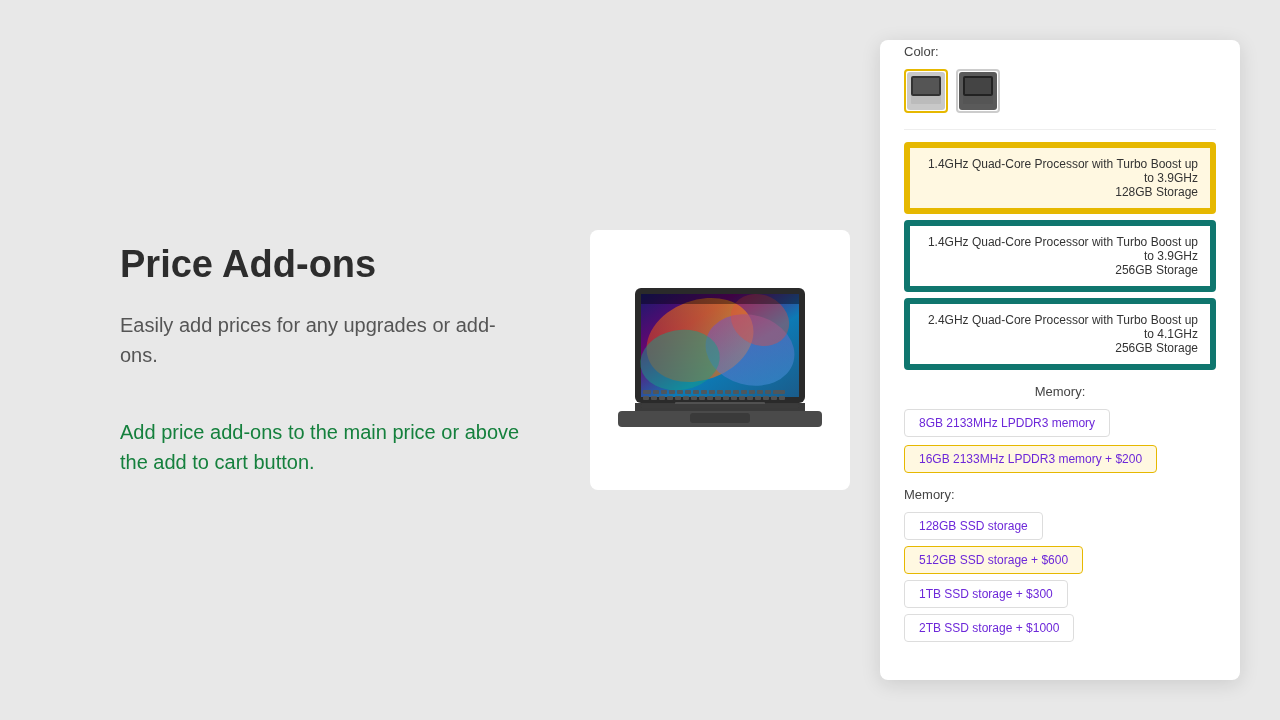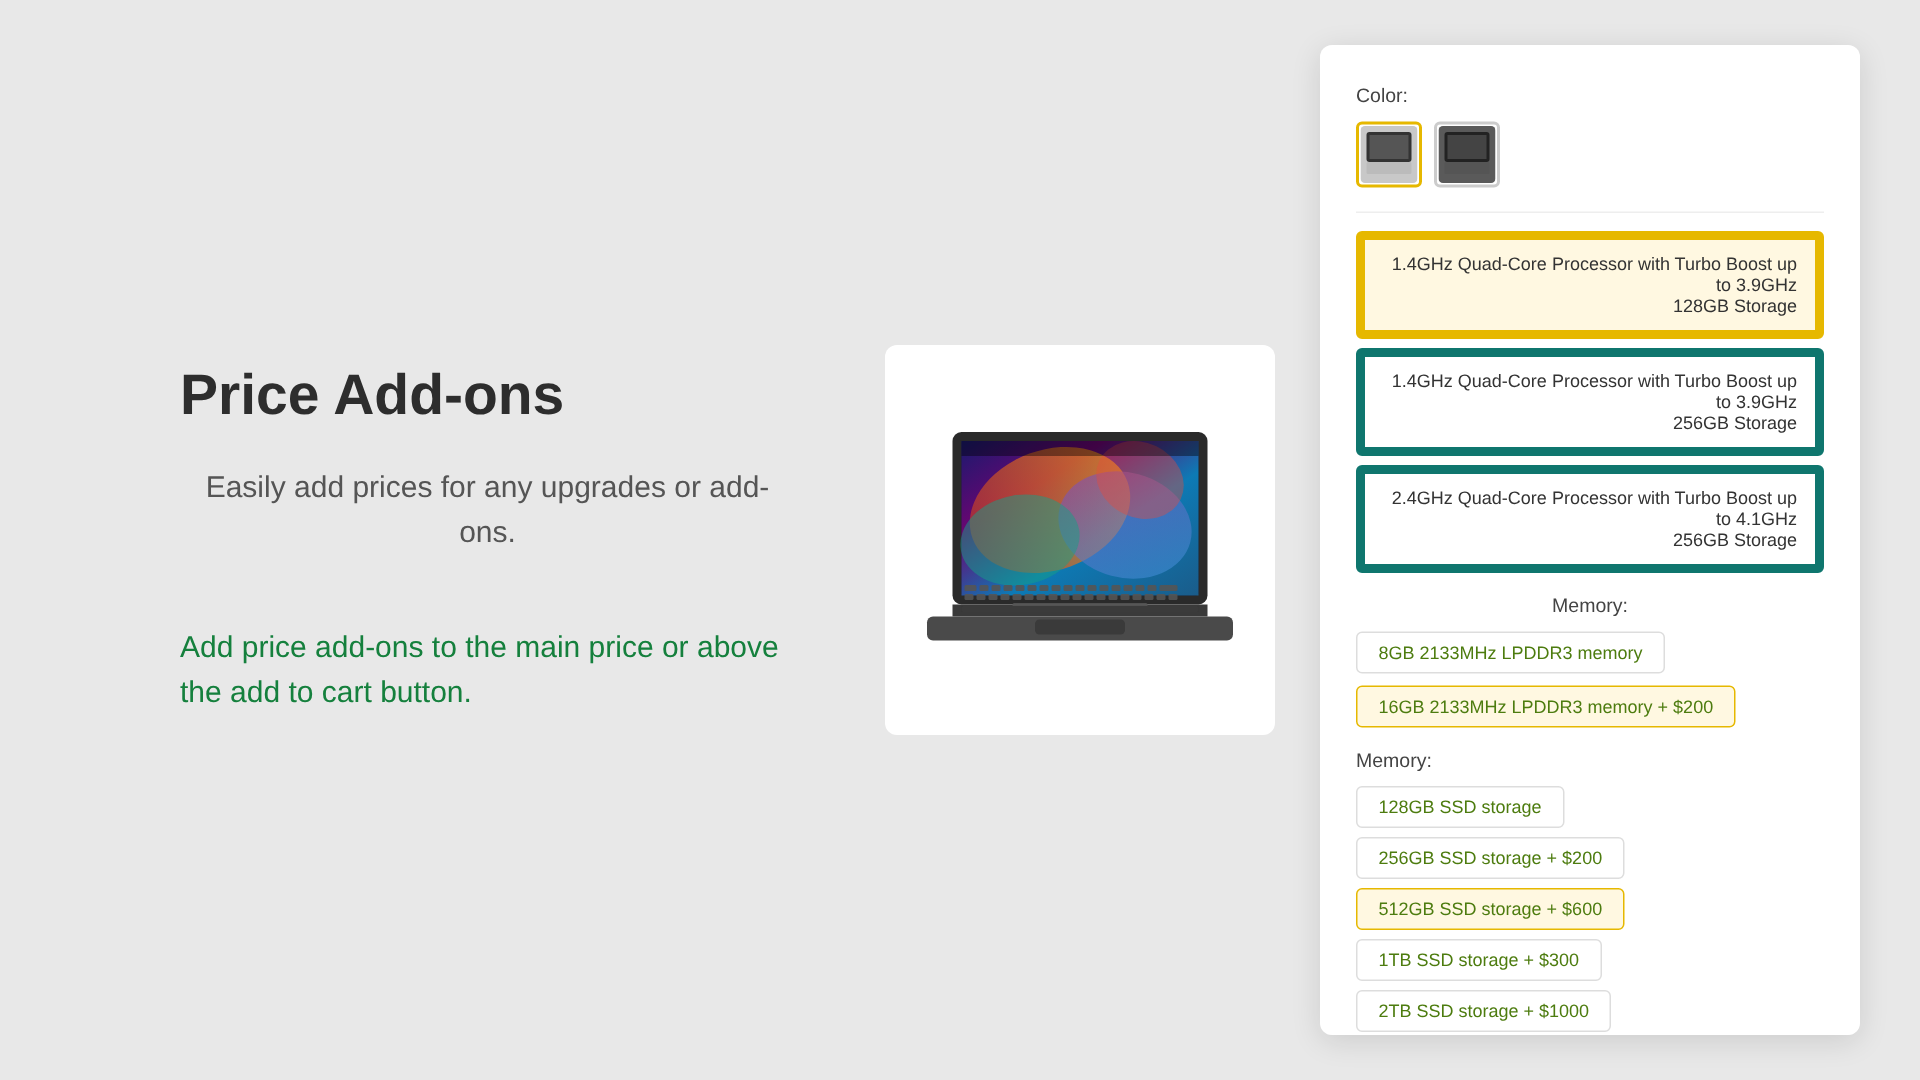--- a/index.html
+++ b/index.html
@@ -24,21 +24,20 @@
       font-weight: 700;
       color: #2d2d2d;
       margin-bottom: 24px;
     }
 
     .description-1 {
       font-size: 20px;
       color: #555;
       line-height: 1.5;
       margin-bottom: 47px;
-      text-align: center;
     }
 
     .description-2 {
       font-size: 20px;
       color: #15803d;
       line-height: 1.5;
     }
 
     .product-image-container {
       width: 260px;
@@ -55,21 +54,21 @@
     .laptop-svg {
       width: 220px;
       height: 160px;
     }
 
     .right-panel {
       width: 360px;
       background: white;
       border-radius: 8px;
       box-shadow: 0 4px 20px rgba(0,0,0,0.12);
-      padding: 26px 24px 24px;
+      padding: 4px 24px 24px;
       margin-right: 40px;
       margin-top: 0;
       max-height: 660px;
       overflow-y: auto;
       flex-shrink: 0;
     }
 
     .middle-area {
       display: flex;
       align-items: center;
@@ -142,21 +141,21 @@
       gap: 8px;
       flex-wrap: wrap;
     }
 
     .option-pill {
       padding: 6px 14px;
       border: 1px solid #ddd;
       border-radius: 4px;
       cursor: pointer;
       font-size: 12px;
-      color: #4d7c0f;
+      color: #6d28d9;
       background: white;
     }
 
     .option-pill.selected {
       background: #fff8e1;
       border-color: #e6b800;
     }
 
     .storage-section {
       margin-bottom: 14px;
@@ -313,20 +312,19 @@
     <div class="memory-row">
       <div class="option-pill">8GB 2133MHz LPDDR3 memory</div>
       <div class="option-pill selected">16GB 2133MHz LPDDR3 memory + $200</div>
     </div>
   </div>
 
   <div class="storage-section">
     <div class="section-label">Memory:</div>
     <div class="storage-row">
       <div class="option-pill">128GB SSD storage</div>
-      <div class="option-pill">256GB SSD storage + $200</div>
       <div class="option-pill selected">512GB SSD storage + $600</div>
       <div class="option-pill">1TB SSD storage + $300</div>
       <div class="option-pill">2TB SSD storage + $1000</div>
     </div>
   </div>
 
 </div>
 
 </body></html>

